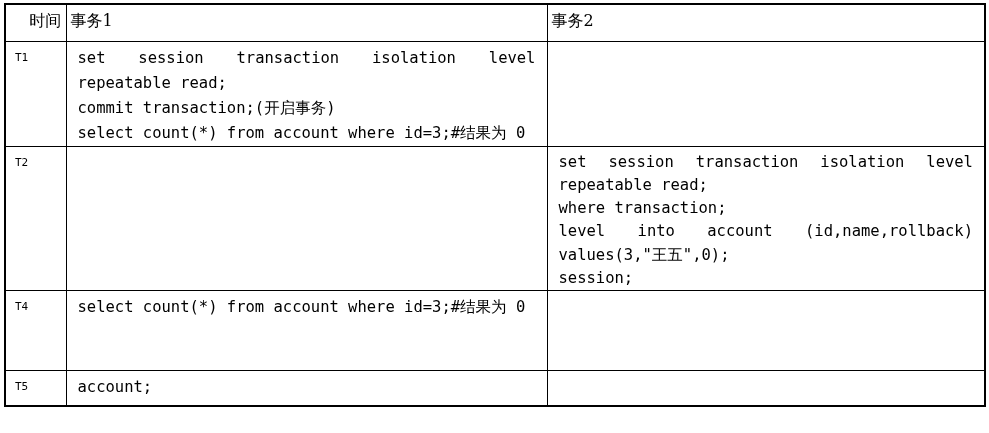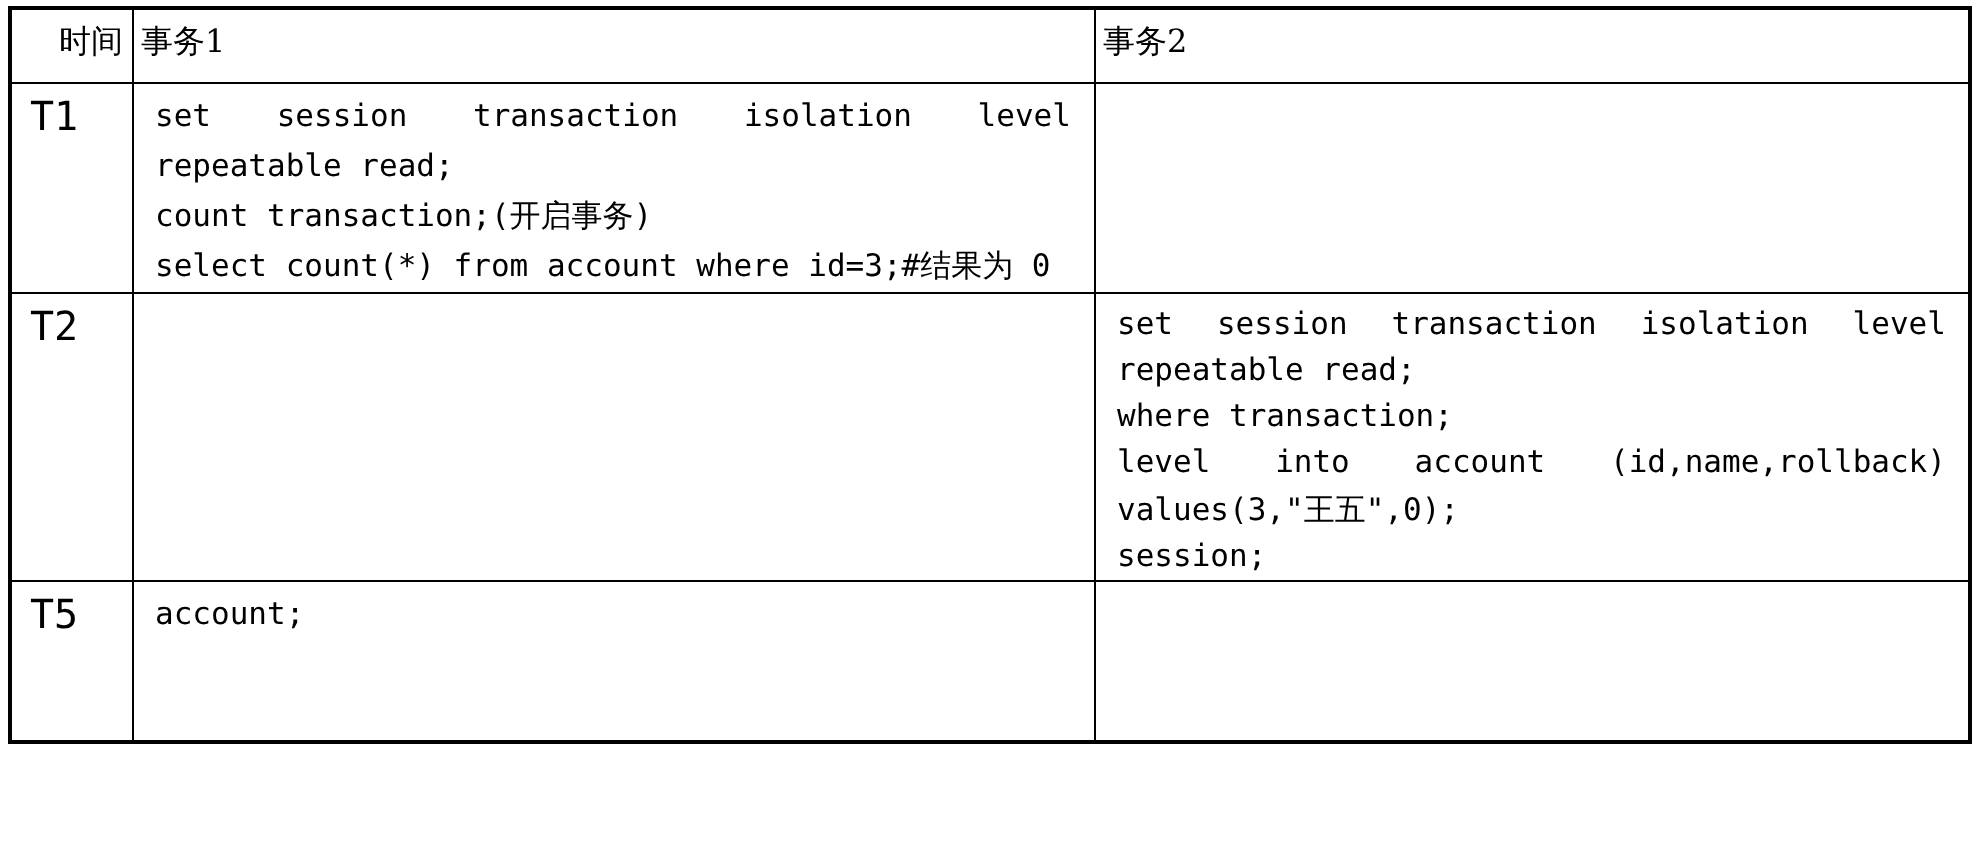--- a/index.html
+++ b/index.html
@@ -23,23 +23,23 @@
     overflow: hidden;
   }
   .doc-table thead tr { height: 37px; }
   .doc-table th {
     font-family: "DejaVu Serif", serif;
     font-weight: normal;
     font-size: 16px;
     padding: 6px 4px 0 4px;
     text-align: left;
   }
-  .doc-table th.time-h { text-align: right; padding-left: 23px; }
+  .doc-table th.time-h { text-align: center; padding-left: 23px; }
   td.time-cell {
-    font-size: 20px;
+    font-size: 11px;
     line-height: 24px;
     padding: 4px 2px 0 9px;
     white-space: pre;
   }
   td.code-cell {
     padding: 4px 11px 0 11px;
   }
   .code-line {
     font-size: 15.5px;
     line-height: 24px;
@@ -82,21 +82,21 @@
         <td class="time-cell">T1</td>
         <td class="code-cell">
           <div class="code-line justify">
             <span>set</span>
             <span>session</span>
             <span>transaction</span>
             <span>isolation</span>
             <span>level</span>
           </div>
           <div class="code-line">repeatable read;</div>
-          <div class="code-line">count transaction;(开启事务)</div>
+          <div class="code-line">commit transaction;(开启事务)</div>
           <div class="code-line">select count(*) from account where id=3;#结果为 0</div>
         </td>
         <td class="code-cell"></td>
       </tr>
       <tr>
         <td class="time-cell">T2</td>
         <td class="code-cell"></td>
         <td class="code-cell">
           <div class="code-line justify">
             <span>set</span>
@@ -111,20 +111,27 @@
             <span>level</span>
             <span>into</span>
             <span>account</span>
             <span>(id,name,rollback)</span>
           </div>
           <div class="code-line">values(3,"王五",0);</div>
           <div class="code-line">session;</div>
         </td>
       </tr>
       <tr>
+        <td class="time-cell">T4</td>
+        <td class="code-cell">
+          <div class="code-line">select count(*) from account where id=3;#结果为 0</div>
+        </td>
+        <td class="code-cell"></td>
+      </tr>
+      <tr>
         <td class="time-cell">T5</td>
         <td class="code-cell">
           <div class="code-line">account;</div>
         </td>
         <td class="code-cell"></td>
       </tr>
     </tbody>
 </table>
 
 </body></html>

